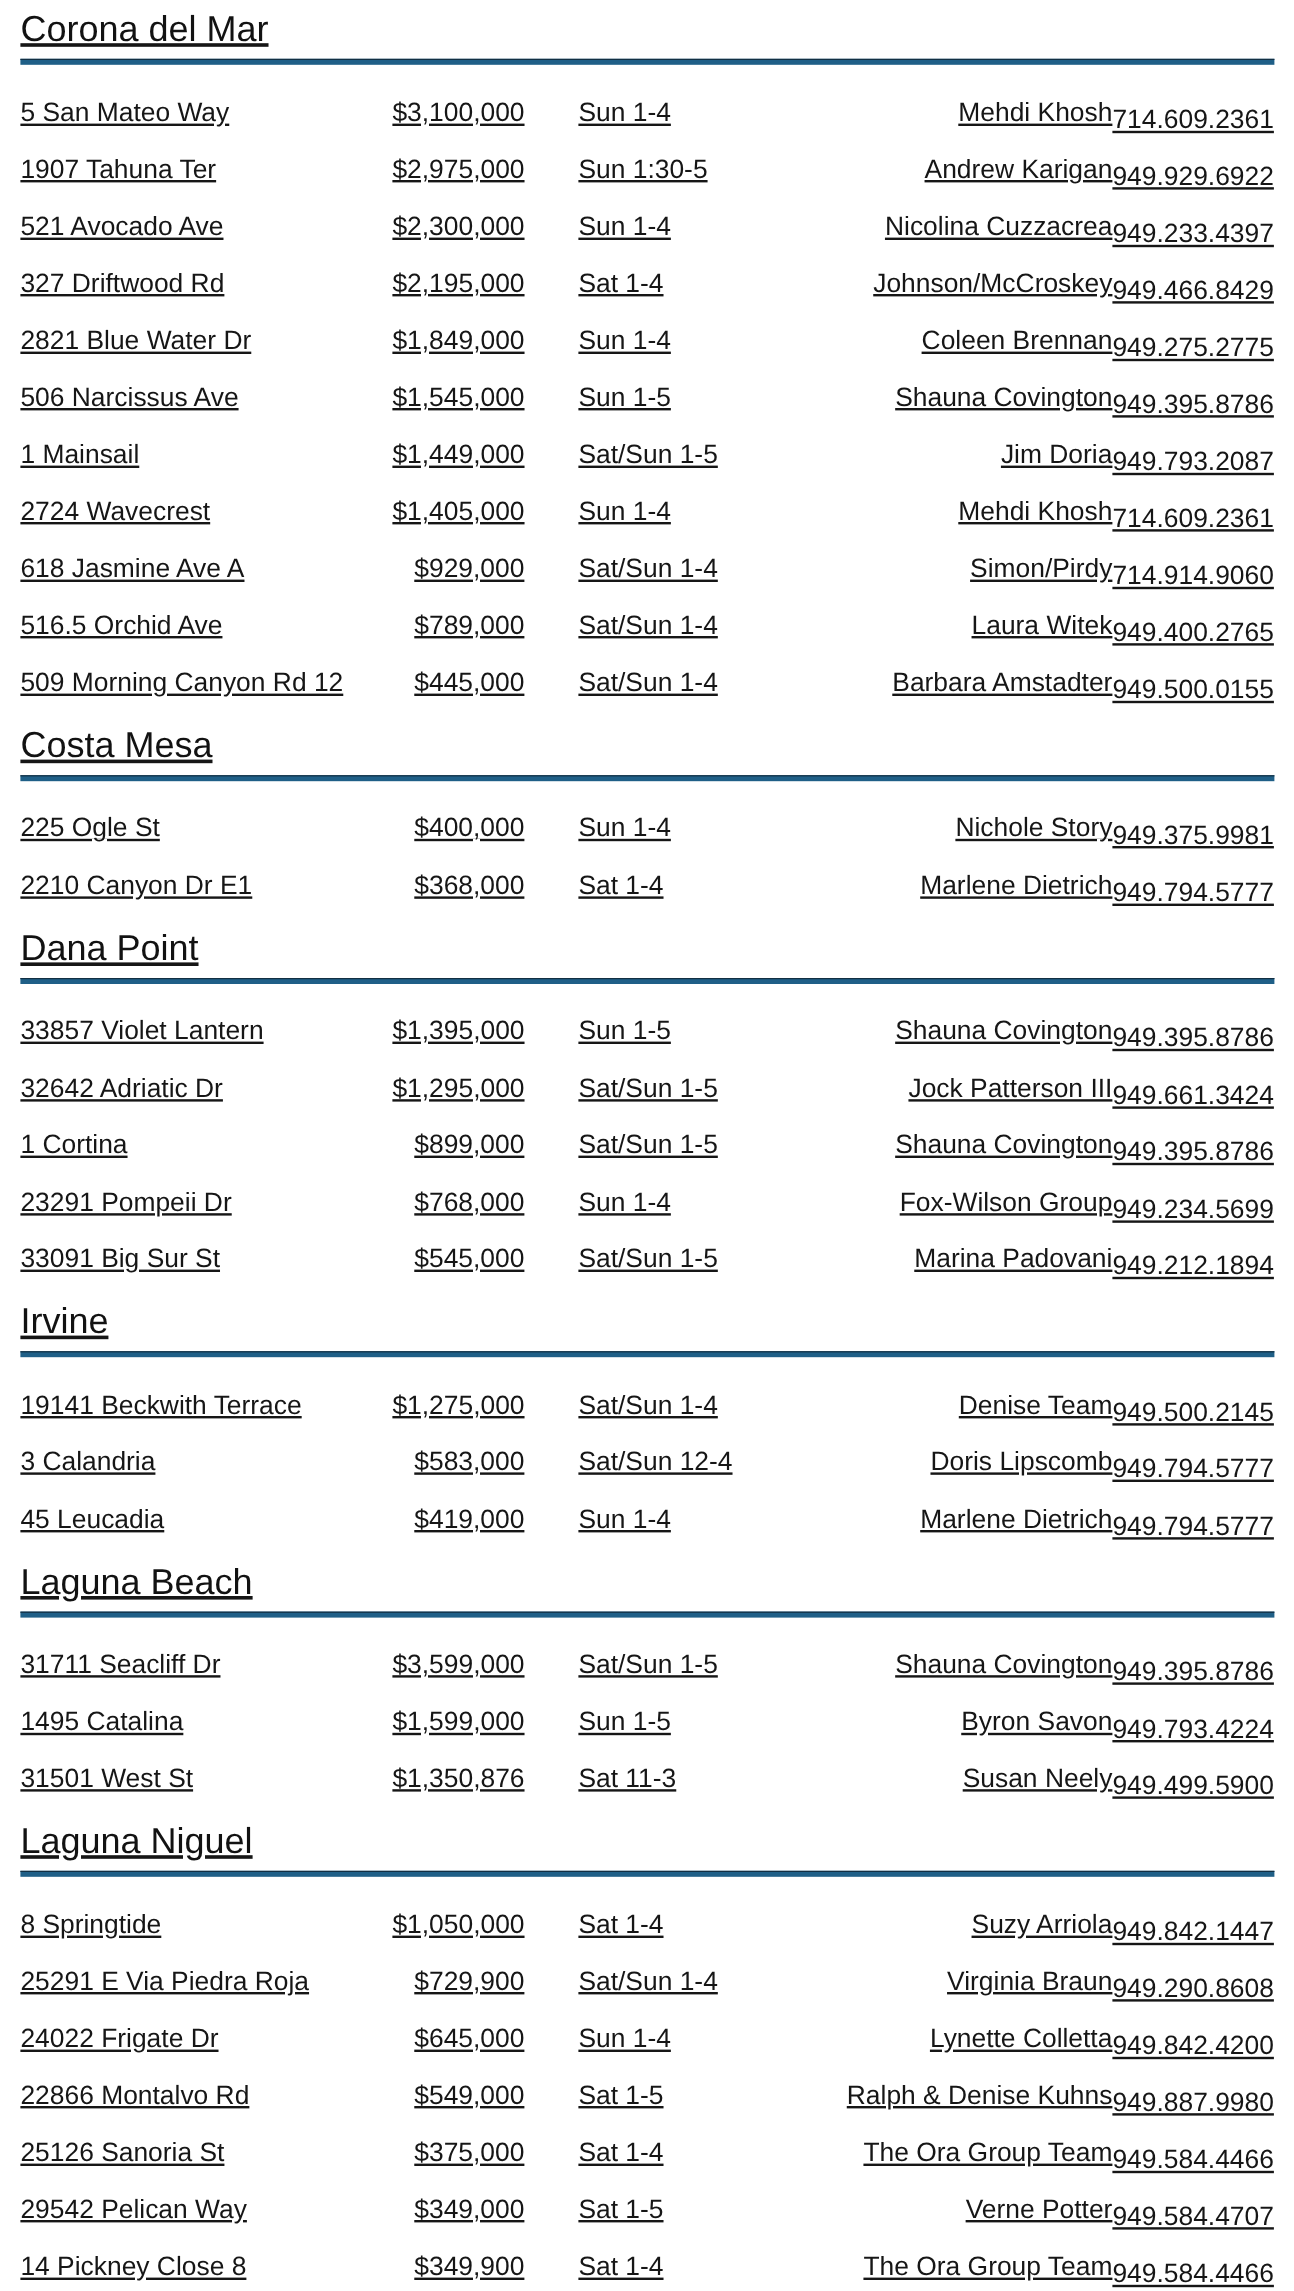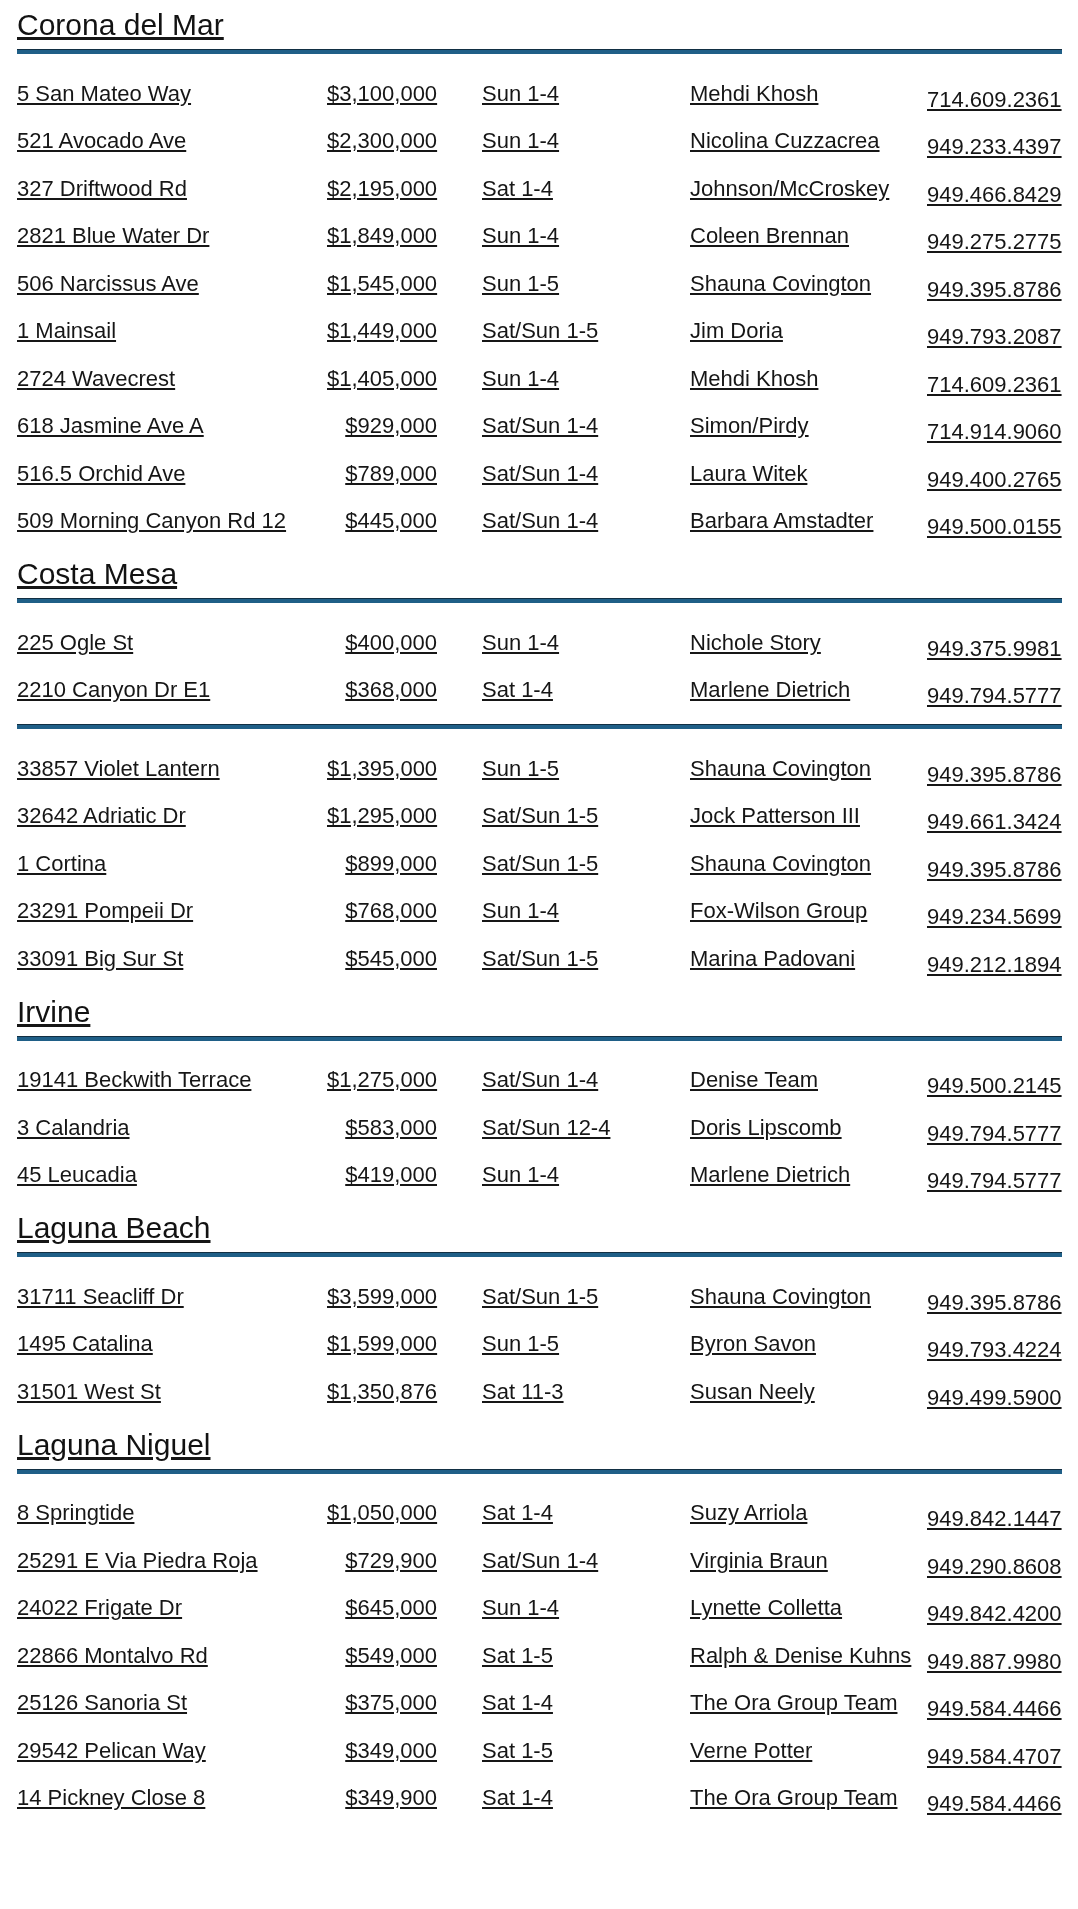--- a/index.html
+++ b/index.html
@@ -39,39 +39,46 @@
     grid-template-columns: 310px 110px 253px 237px 135px;
     align-items: center;
     height: 47.5px;
     font-size: 22px;
     line-height: 26px;
     white-space: nowrap;
   }
   .cell-address  { text-align: left; }
   .cell-price    { text-align: right; }
   .cell-time     { padding-left: 45px; text-align: left; }
-  .cell-agent    { text-align: left; }
+  .cell-agent    { text-align: right; }
   .cell-phone    { text-align: left; margin-top: 12px; }
 </style>
 </head>
 <body style="color: rgb(22, 22, 22);">
 
 <div class="page">
   <section class="city-section">
     <h2 class="city-title">Corona del Mar</h2>
     <div class="rule"></div>
     <div class="rows">
   <div class="listing-row">
     <span class="cell-address">5 San Mateo Way</span>
     <span class="cell-price">$3,100,000</span>
     <span class="cell-time">Sun 1-4</span>
     <span class="cell-agent">Mehdi Khosh</span>
     <span class="cell-phone">714.609.2361</span>
   </div>
 
+  <div class="listing-row">
+    <span class="cell-address">1907 Tahuna Ter</span>
+    <span class="cell-price">$2,975,000</span>
+    <span class="cell-time">Sun 1:30-5</span>
+    <span class="cell-agent">Andrew Karigan</span>
+    <span class="cell-phone">949.929.6922</span>
+  </div>
 
   <div class="listing-row">
     <span class="cell-address">521 Avocado Ave</span>
     <span class="cell-price">$2,300,000</span>
     <span class="cell-time">Sun 1-4</span>
     <span class="cell-agent">Nicolina Cuzzacrea</span>
     <span class="cell-phone">949.233.4397</span>
   </div>
 
   <div class="listing-row">
@@ -156,20 +163,21 @@
     <span class="cell-address">2210 Canyon Dr E1</span>
     <span class="cell-price">$368,000</span>
     <span class="cell-time">Sat 1-4</span>
     <span class="cell-agent">Marlene Dietrich</span>
     <span class="cell-phone">949.794.5777</span>
   </div>
 </div>
   </section>
 
   <section class="city-section">
+    <h2 class="city-title">Dana Point</h2>
     <div class="rule"></div>
     <div class="rows">
   <div class="listing-row">
     <span class="cell-address">33857 Violet Lantern</span>
     <span class="cell-price">$1,395,000</span>
     <span class="cell-time">Sun 1-5</span>
     <span class="cell-agent">Shauna Covington</span>
     <span class="cell-phone">949.395.8786</span>
   </div>
 

